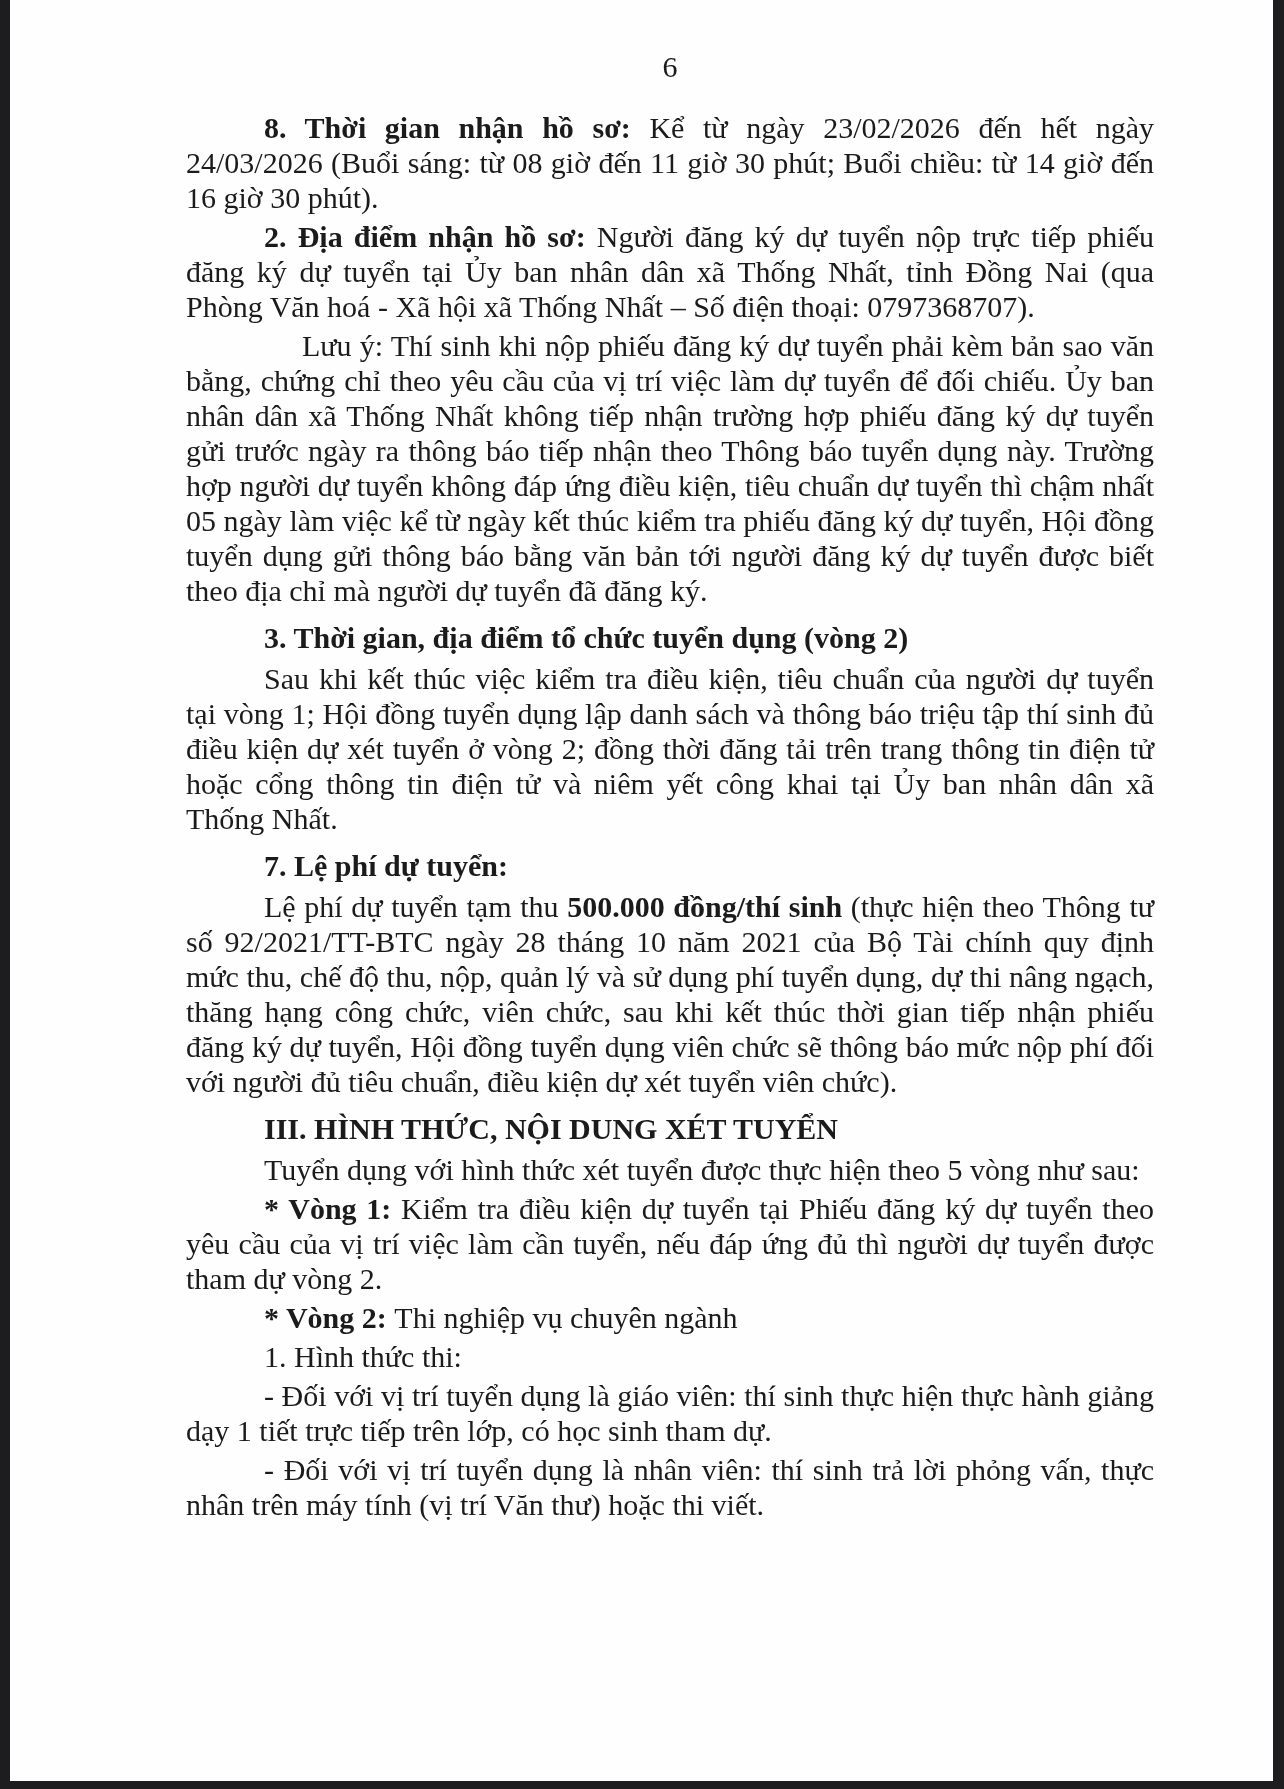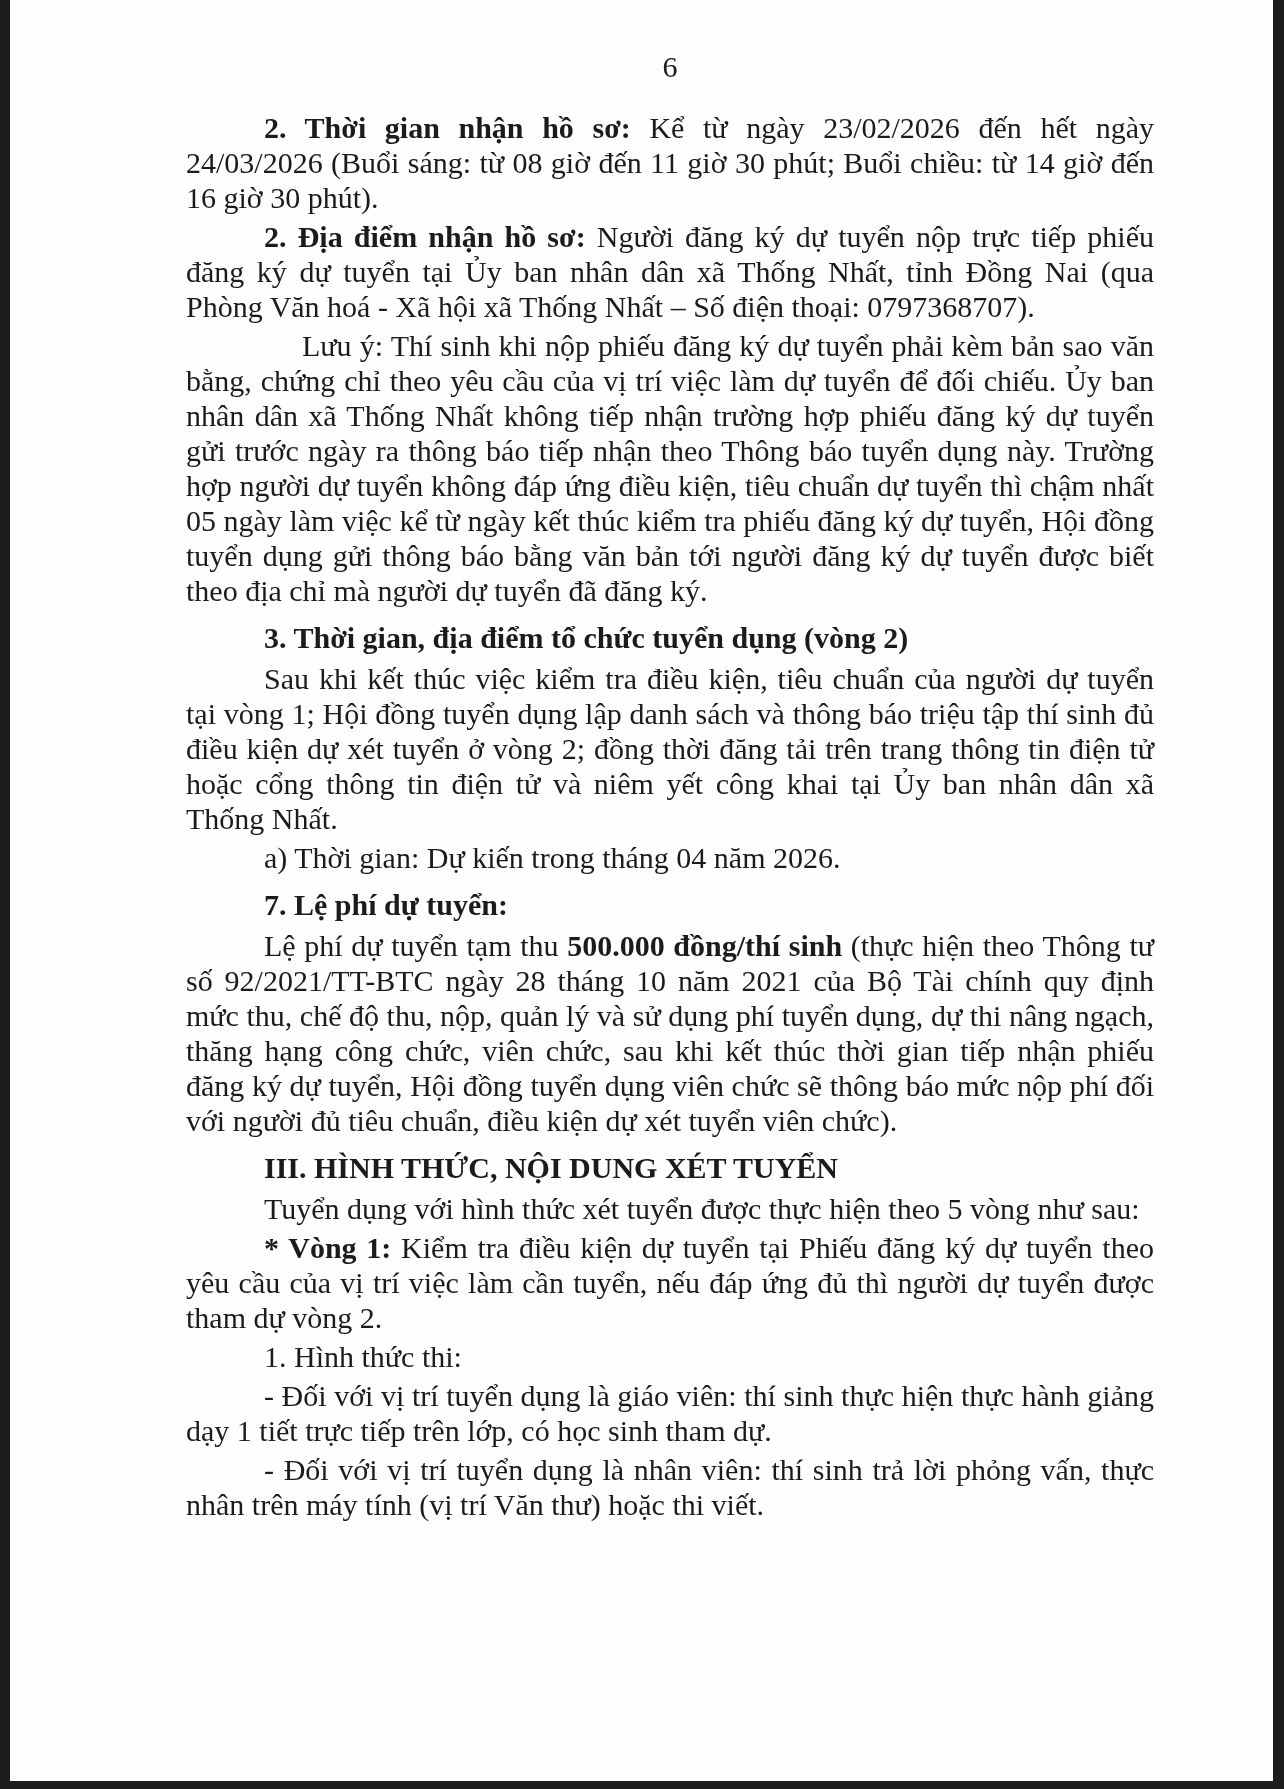--- a/index.html
+++ b/index.html
@@ -53,29 +53,29 @@
 </head>
 <body>
 
 <div class="page">
   <div class="strip strip-left"></div>
   <div class="strip strip-right"></div>
   <div class="strip strip-bottom"></div>
   <div class="content">
     <div class="page-number">6</div>
     <div class="body-text">
-        <p class="body"><span class="run-bold">2. Thời gian nhận hồ sơ: </span><span class="run-normal">Kể từ ngày 23/02/2026 đến hết ngày 24/03/2026 (Buổi sáng: từ 08 giờ đến 11 giờ 30 phút; Buổi chiều: từ 14 giờ đến 16 giờ 30 phút).</span></p>
+        <p class="body"><span class="run-bold">8. Thời gian nhận hồ sơ: </span><span class="run-normal">Kể từ ngày 23/02/2026 đến hết ngày 24/03/2026 (Buổi sáng: từ 08 giờ đến 11 giờ 30 phút; Buổi chiều: từ 14 giờ đến 16 giờ 30 phút).</span></p>
         <p class="body"><span class="run-bold">2. Địa điểm nhận hồ sơ: </span><span class="run-normal">Người đăng ký dự tuyển nộp trực tiếp phiếu đăng ký dự tuyển tại Ủy ban nhân dân xã Thống Nhất, tỉnh Đồng Nai (qua Phòng Văn hoá - Xã hội xã Thống Nhất – Số điện thoại: 0797368707).</span></p>
         <p class="body"><span class="run-italic">Lưu ý: </span><span class="run-normal">Thí sinh khi nộp phiếu đăng ký dự tuyển phải kèm bản sao văn bằng, chứng chỉ theo yêu cầu của vị trí việc làm dự tuyển để đối chiếu. Ủy ban nhân dân xã Thống Nhất không tiếp nhận trường hợp phiếu đăng ký dự tuyển gửi trước ngày ra thông báo tiếp nhận theo Thông báo tuyển dụng này. Trường hợp người dự tuyển không đáp ứng điều kiện, tiêu chuẩn dự tuyển thì chậm nhất 05 ngày làm việc kể từ ngày kết thúc kiểm tra phiếu đăng ký dự tuyển, Hội đồng tuyển dụng gửi thông báo bằng văn bản tới người đăng ký dự tuyển được biết theo địa chỉ mà người dự tuyển đã đăng ký.</span></p>
         <p class="heading"><span class="run-bold">3. Thời gian, địa điểm tổ chức tuyển dụng (vòng 2)</span></p>
         <p class="body"><span class="run-normal">Sau khi kết thúc việc kiểm tra điều kiện, tiêu chuẩn của người dự tuyển tại vòng 1; Hội đồng tuyển dụng lập danh sách và thông báo triệu tập thí sinh đủ điều kiện dự xét tuyển ở vòng 2; đồng thời đăng tải trên trang thông tin điện tử hoặc cổng thông tin điện tử và niêm yết công khai tại Ủy ban nhân dân xã Thống Nhất.</span></p>
-        <p class="body"><span class="run-normal">a) Thời gian: Dự kiến trong tháng 04 năm 2026.</span></p>
         <p class="heading"><span class="run-bold">7. Lệ phí dự tuyển:</span></p>
         <p class="body"><span class="run-normal">Lệ phí dự tuyển tạm thu </span><span class="run-bold">500.000 đồng/thí sinh</span><span class="run-normal"> (thực hiện theo Thông tư số 92/2021/TT-BTC ngày 28 tháng 10 năm 2021 của Bộ Tài chính quy định mức thu, chế độ thu, nộp, quản lý và sử dụng phí tuyển dụng, dự thi nâng ngạch, thăng hạng công chức, viên chức, sau khi kết thúc thời gian tiếp nhận phiếu đăng ký dự tuyển, Hội đồng tuyển dụng viên chức sẽ thông báo mức nộp phí đối với người đủ tiêu chuẩn, điều kiện dự xét tuyển viên chức).</span></p>
         <p class="heading"><span class="run-bold">III. HÌNH THỨC, NỘI DUNG XÉT TUYỂN</span></p>
         <p class="body"><span class="run-normal">Tuyển dụng với hình thức xét tuyển được thực hiện theo 5 vòng như sau:</span></p>
         <p class="body"><span class="run-bold">* Vòng 1: </span><span class="run-normal">Kiểm tra điều kiện dự tuyển tại Phiếu đăng ký dự tuyển theo yêu cầu của vị trí việc làm cần tuyển, nếu đáp ứng đủ thì người dự tuyển được tham dự vòng 2.</span></p>
+        <p class="body"><span class="run-bold">* Vòng 2: </span><span class="run-normal">Thi nghiệp vụ chuyên ngành</span></p>
         <p class="body"><span class="run-normal">1. Hình thức thi:</span></p>
         <p class="body"><span class="run-normal">- Đối với vị trí tuyển dụng là giáo viên: thí sinh thực hiện thực hành giảng dạy 1 tiết trực tiếp trên lớp, có học sinh tham dự.</span></p>
         <p class="body"><span class="run-normal">- Đối với vị trí tuyển dụng là nhân viên: thí sinh trả lời phỏng vấn, thực nhân trên máy tính (vị trí Văn thư) hoặc thi viết.</span></p>
       </div>
   </div>
 </div>
 
 </body></html>

